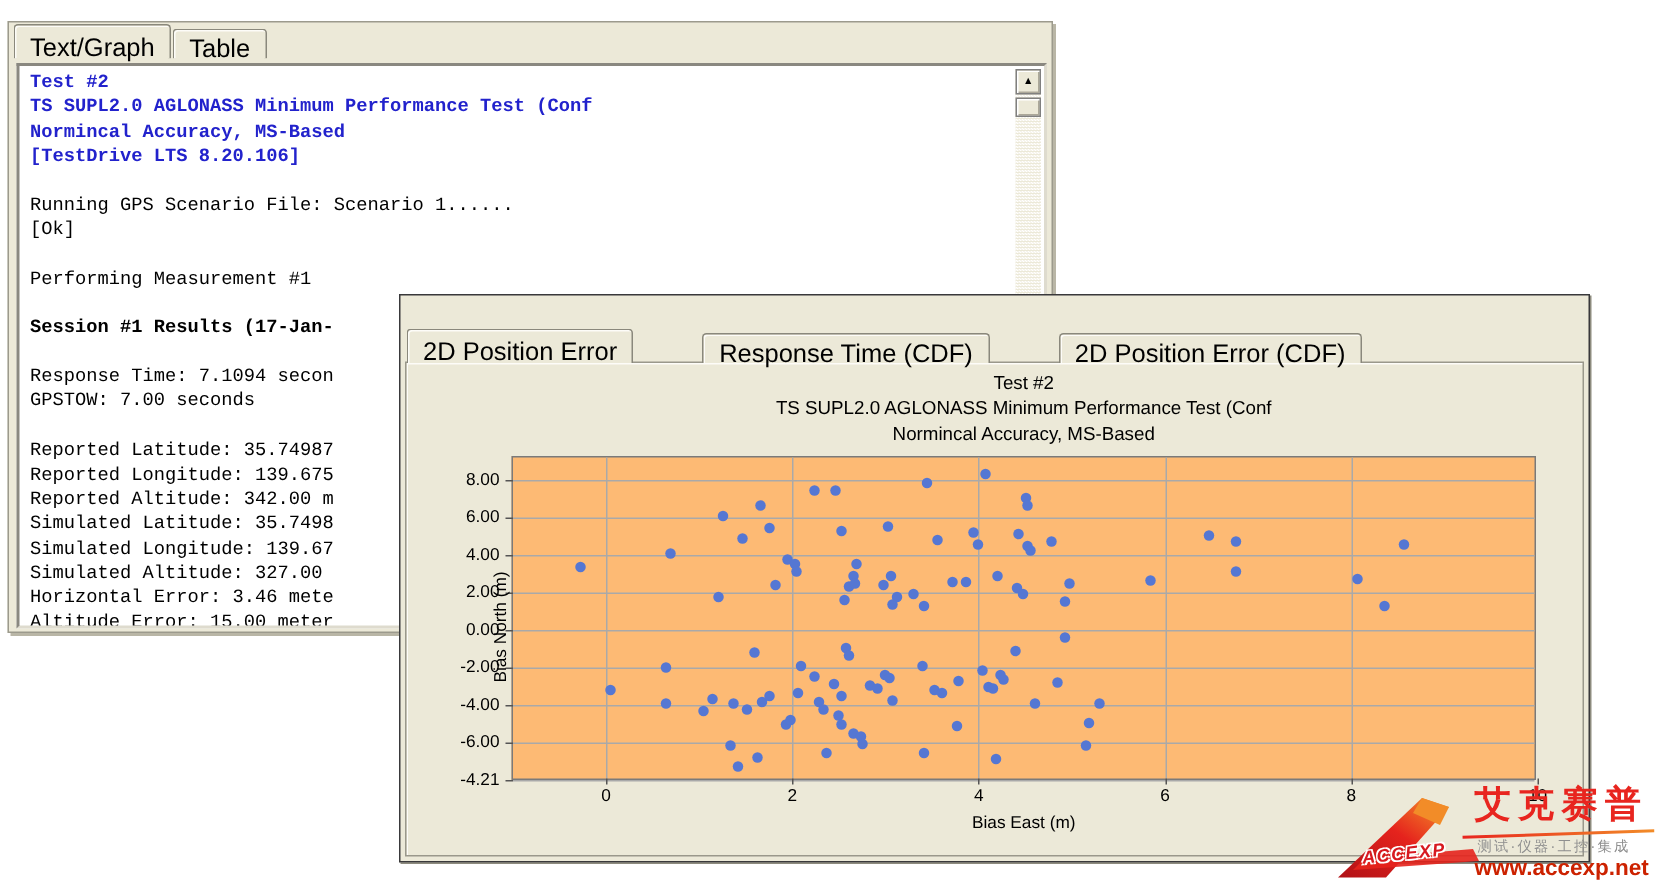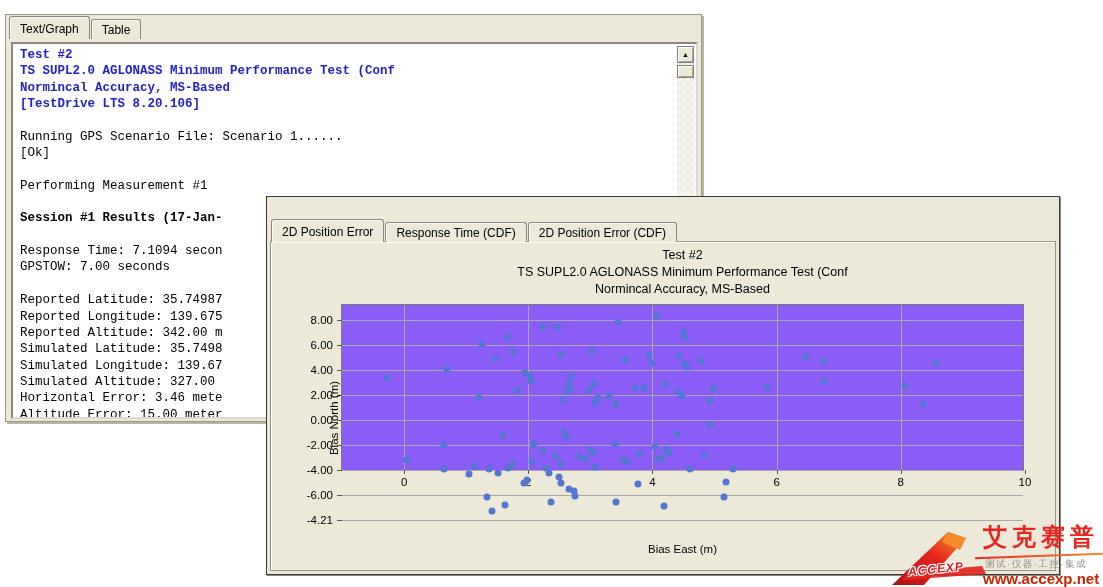--- a/index.html
+++ b/index.html
@@ -5,21 +5,21 @@
   * { margin:0; padding:0; box-sizing:border-box; }
   html,body { width:1103px; height:587px; }
   body { position:relative; overflow:hidden; background:#fff;
          font-family:"Liberation Sans", sans-serif; }
 
   
   .win-back { position:absolute; left:5px; top:14px; width:697px; height:408px;
               background:#ece9d8; border:1px solid #9c9a8d;
               box-shadow:2px 2px 0 #b9b6a6; }
   .tabstrip { position:absolute; left:3px; top:3px; height:21px; display:flex; align-items:flex-end; }
-  .tab { position:relative; height:20px; padding:3px 10px 2px; font-size:12px; color:#000;
+  .tab { position:relative; height:20px; padding:3px 10px 2px; font-size:17px; color:#000;
          background:#ece9d8; border:1px solid #8a887c; border-bottom:none;
          border-radius:3px 3px 0 0; margin-right:1px; cursor:default;
          box-shadow:inset 1px 1px 0 #fdfcf8;margin-top:36px; }
   .tab.active { height:23px; z-index:3; background:#ece9d8; padding-top:5px; }
   .console-box { position:absolute; left:5px; top:27px; width:687px; height:377px;
                  background:#fff; border:2px inset #dedbce; overflow:hidden; }
   .console { position:absolute; left:7px; top:3px; right:22px; bottom:0;
              font-family:"Liberation Mono","DejaVu Sans Mono",monospace;
              font-size:12.5px; line-height:16.35px; white-space:pre; color:#000; }
   .cl-header { color:#2222cc; font-weight:bold; }
@@ -32,30 +32,30 @@
             font-size:7px; text-align:center; line-height:15px; color:#000; }
   .sb-thumb { position:absolute; left:0; top:19px; width:17px; height:13px; background:#ece9d8;
               border:1px solid #808080; box-shadow:inset 1px 1px 0 #fff, inset -1px -1px 0 #aca899; }
 
   
   .win-graph { position:absolute; left:266px; top:196px; width:794px; height:379px;
                background:#ece9d8; border:1px solid #39393b; box-shadow:1px 1px 0 #8d8b7e; }
   .titlebar { position:absolute; left:2px; top:2px; right:2px; height:20px;
               background:linear-gradient(180deg,#5f97c8 0%,#4584bb 55%,#3d76aa 100%);
               color:#fff; font-size:12px; padding:3px 0 0 6px; }
-  .gtabstrip { position:absolute; left:4px; top:24px; height:21px; display:flex; align-items:flex-end; z-index:2; }
+  .gtabstrip { position:absolute; left:4px; top:24px; height:21px; display:flex; align-items:flex-end; z-index:2;gap:45px; }
   .chart-panel { position:absolute; left:3px; top:44px; right:3px; bottom:3px;
                  background:#ece9d8; border:1px solid #9a988b;
                  box-shadow:inset 1px 1px 0 #fdfcf8; }
 
   .chart-title { position:absolute; left:74px; top:50px; width:683px; text-align:center;
                  font-size:12.5px; color:#000; line-height:17px; }
 
-  .plot { position:absolute; left:74px; top:107px; width:683px; height:167px;
-          background:#8b5cf6; border:1px solid #7a7a7a; }
+  .plot { position:absolute; left:74px; top:107px; width:683px; height:216px;
+          background:#fdba74; border:1px solid #7a7a7a; }
   .gl-h { position:absolute; left:0; width:100%; height:1px; background:#a9a9a9; }
   .gl-v { position:absolute; top:0; height:100%; width:1px; background:#a9a9a9; }
   .dot { position:absolute; width:7px; height:7px; border-radius:50%;
          transform:translate(-50%,-50%); }
   .ytick-label { position:absolute; right:100%; margin-right:9px; transform:translateY(-50%);
                  font-size:11.5px; color:#000; white-space:nowrap; }
   .ytick-mark { position:absolute; right:100%; width:5px; height:1px; background:#555; }
   .xtick-label { position:absolute; top:100%; margin-top:6px; transform:translateX(-50%);
                  font-size:11.5px; color:#000; }
   .xtick-mark { position:absolute; top:100%; width:1px; height:4px; background:#555; }

